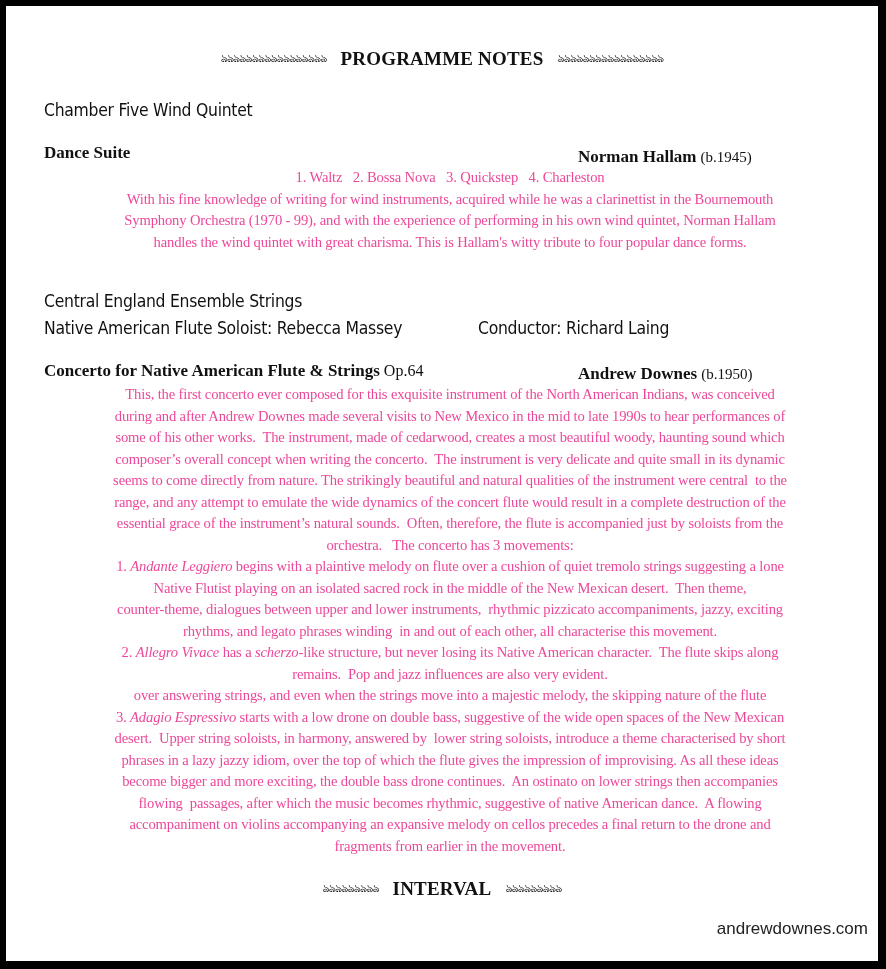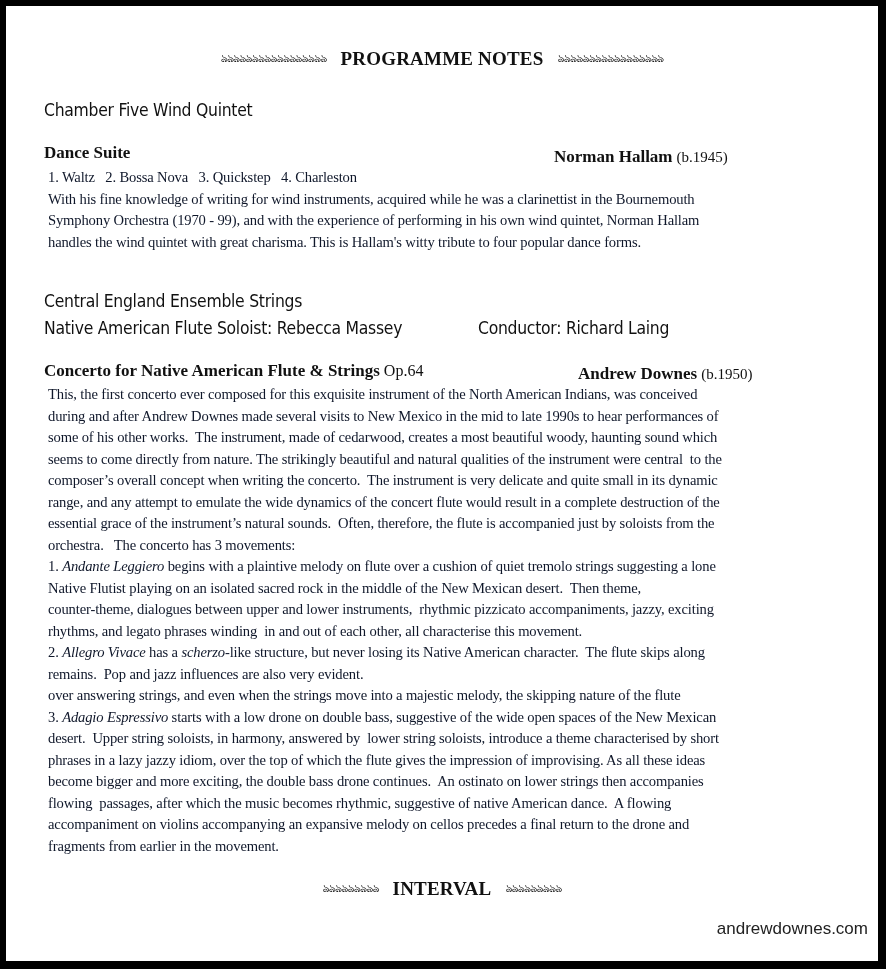--- a/index.html
+++ b/index.html
@@ -8,20 +8,21 @@
       position: absolute; left: 0; top: 0;
       width: 886px; height: 969px;
       box-sizing: border-box;
       background: #ffffff;
       border-top: 6px solid #000;
       border-left: 6px solid #000;
       border-right: 8px solid #000;
       border-bottom: 8px solid #000;
       color: #111;
       font-family: "Liberation Serif", serif;
+      text-align: center;
     }
     .abs { position: absolute; white-space: nowrap; }
     .heading-row {
       position: absolute; left: 0; width: 872px;
       display: flex; justify-content: center; align-items: center;
     }
     .ornament {
       font-family: "DejaVu Sans", sans-serif;
       font-size: 12px; letter-spacing: -1px; color: #111;
       transform: scaleY(0.9);
@@ -36,22 +37,22 @@
       font-size: 17px; color: #111; letter-spacing: -0.3px;
       transform: scaleX(0.92); transform-origin: left center;
     }
     .work-title {
       font-weight: bold; font-size: 17px;
     }
     .work-op { font-size: 16px; font-weight: normal; font-style: normal; }
     .composer { font-weight: bold; font-size: 17px; }
     .born { font-weight: normal; font-size: 15px; }
     .body-text {
-      position: absolute; left: 42px; width: 820px;
-      font-size: 14.6px; line-height: 21.5px; color: #0f172a;
+      position: absolute; left: 34px; width: 820px;
+      font-size: 14.6px; line-height: 21.5px; color: #ec4899;
       letter-spacing: -0.15px;
     }
     .body-text p { margin: 0; }
     .mv-line { margin: 0; }
     .it { font-style: italic; margin-top: 26px; }
     .watermark {
       position: absolute; right: 10px; bottom: 22px;
       font-family: "Liberation Sans", sans-serif;
       font-size: 17px; color: #222;
     }
@@ -63,21 +64,21 @@
 
   <div class="heading-row" style="top:42px;">
     <span class="ornament">ঌঌঌঌঌঌঌঌঌঌঌঌঌঌঌঌঌ</span>
     <span class="heading-title">PROGRAMME NOTES</span>
     <span class="ornament">ঌঌঌঌঌঌঌঌঌঌঌঌঌঌঌঌঌ</span>
   </div>
 
   <div class="abs ensemble" style="left:38px; top:94px;">Chamber Five Wind Quintet</div>
 
   <div class="abs work-title" style="left:38px; top:137px;">Dance Suite</div>
-  <div class="abs" style="left:548px; top:141px;">
+  <div class="abs" style="left:572px; top:141px;">
     <span class="composer">Norman Hallam</span>
     <span class="born">(b.1945)</span>
   </div>
 
   <div class="body-text" style="top:161px;">
     <p style="white-space:pre">1. Waltz   2. Bossa Nova   3. Quickstep   4. Charleston</p>
     <p>With his fine knowledge of writing for wind instruments, acquired while he was a clarinettist in the Bournemouth</p>
     <p>Symphony Orchestra (1970 - 99), and with the experience of performing in his own wind quintet, Norman Hallam</p>
     <p>handles the wind quintet with great charisma. This is Hallam's witty tribute to four popular dance forms.</p>
   </div>
@@ -92,22 +93,22 @@
   </div>
   <div class="abs" style="left:572px; top:358px;">
     <span class="composer">Andrew Downes</span>
     <span class="born">(b.1950)</span>
   </div>
 
   <div class="body-text" style="top:378px;">
     <p style="white-space:pre">This, the first concerto ever composed for this exquisite instrument of the North American Indians, was conceived</p>
     <p style="white-space:pre">during and after Andrew Downes made several visits to New Mexico in the mid to late 1990s to hear performances of</p>
     <p style="white-space:pre">some of his other works.  The instrument, made of cedarwood, creates a most beautiful woody, haunting sound which</p>
+    <p style="white-space:pre">composer’s overall concept when writing the concerto.  The instrument is very delicate and quite small in its dynamic</p>
     <p style="white-space:pre">seems to come directly from nature. The strikingly beautiful and natural qualities of the instrument were central  to the</p>
-    <p style="white-space:pre">composer’s overall concept when writing the concerto.  The instrument is very delicate and quite small in its dynamic</p>
     <p style="white-space:pre">range, and any attempt to emulate the wide dynamics of the concert flute would result in a complete destruction of the</p>
     <p style="white-space:pre">essential grace of the instrument’s natural sounds.  Often, therefore, the flute is accompanied just by soloists from the</p>
     <p style="white-space:pre">orchestra.   The concerto has 3 movements:</p>
 
     <p class="mv-line" style="white-space:pre"><span>1. </span><span class="it">Andante Leggiero</span><span> begins with a plaintive melody on flute over a cushion of quiet tremolo strings suggesting a lone</span></p>
     <p style="white-space:pre">Native Flutist playing on an isolated sacred rock in the middle of the New Mexican desert.  Then theme,</p>
     <p style="white-space:pre">counter-theme, dialogues between upper and lower instruments,  rhythmic pizzicato accompaniments, jazzy, exciting</p>
     <p style="white-space:pre">rhythms, and legato phrases winding  in and out of each other, all characterise this movement.</p>
 
     <p class="mv-line" style="white-space:pre"><span>2. </span><span class="it">Allegro Vivace</span><span> has a </span><span class="it">scherzo</span><span>-like structure, but never losing its Native American character.  The flute skips along</span></p>

